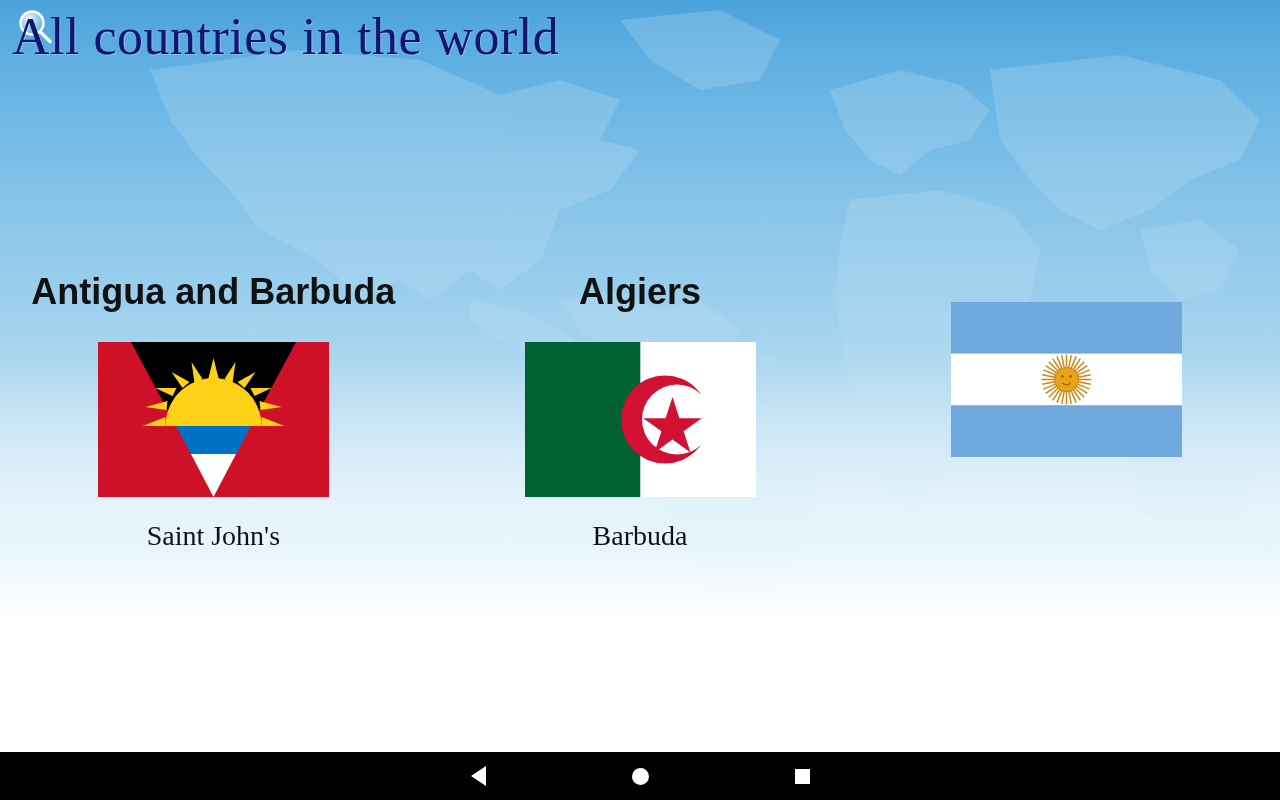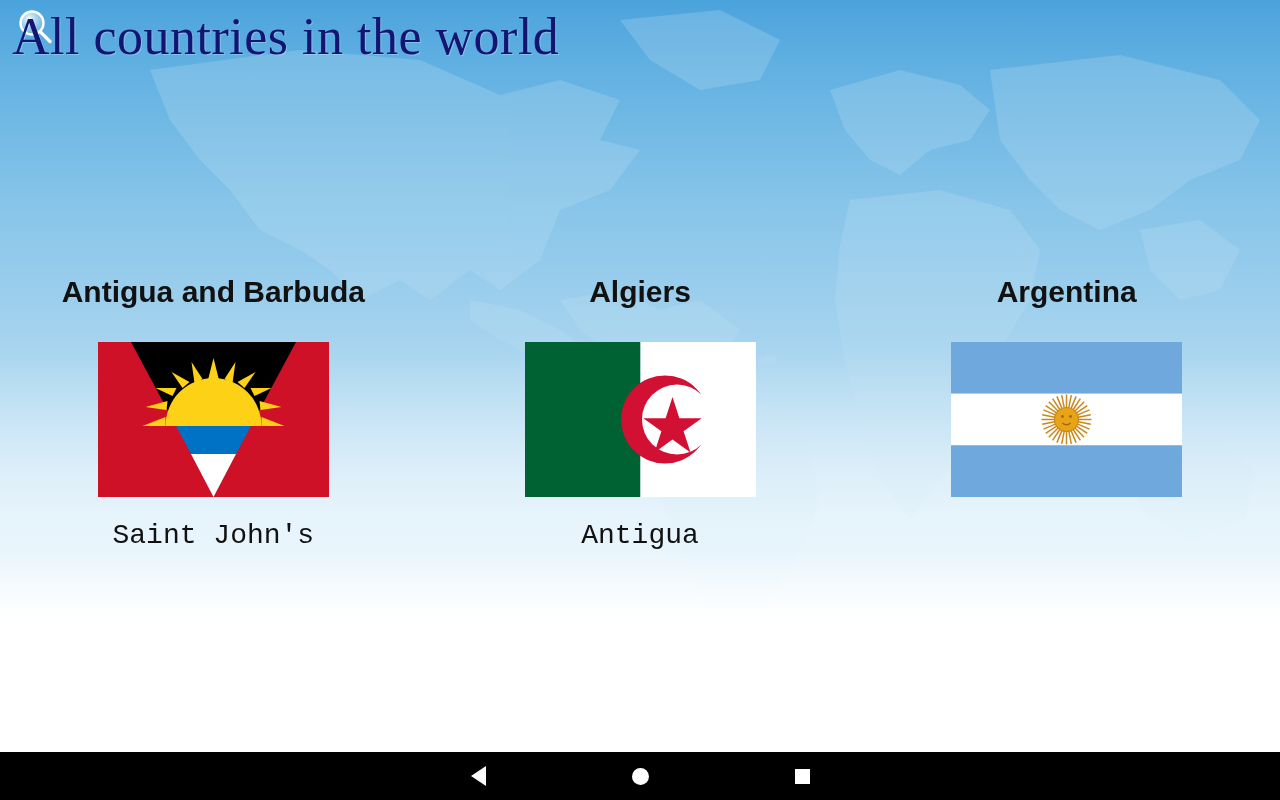--- a/index.html
+++ b/index.html
@@ -102,21 +102,21 @@
     flex: 1 1 0;
     display: flex;
     flex-direction: column;
     align-items: center;
     cursor: pointer;
   }
 
   .country-name {
     font-family: "Liberation Sans", sans-serif;
     font-weight: bold;
-    font-size: 30px;
+    font-size: 36px;
     line-height: 40px;
     color: #111111;
     text-align: center;
     white-space: nowrap;
   }
 
   .flag-wrap {
     margin-top: 30px;
     width: 231px;
     height: 155px;
@@ -124,21 +124,21 @@
   }
 
   .flag-wrap svg {
     display: block;
     width: 231px;
     height: 155px;
   }
 
   .capital-name {
     margin-top: 22px;
-    font-family: Liberation Mono, monospace;
+    font-family: Liberation Serif, serif;
     font-weight: normal;
     font-size: 28px;
     line-height: 34px;
     color: #111111;
     text-align: left;
     white-space: nowrap;
   }
 
   
   .navbar {
@@ -302,25 +302,24 @@
           </g>
 
           <clipPath id="leftHalf">
               <rect x="0" y="0" width="115.5" height="155"></rect>
             </clipPath>
           <circle cx="152" cy="77.5" r="35" fill="#006233" clip-path="url(#leftHalf)"></circle>
 
           <polygon fill="#D21034" points="147.5,55 154.4,76.2 176.7,76.2 158.6,89.3 165.5,110.5 147.5,97.4 129.5,110.5 136.4,89.3 118.3,76.2 140.6,76.2"></polygon>
         </svg>
       </div>
-      <div class="capital-name">Antigua</div>
+      <div class="capital-name">Barbuda</div>
     </div>
 
     <div class="country-card">
-      <div class="country-name">Argentina</div>
       <div class="flag-wrap">
         <svg viewBox="0 0 231 155" aria-hidden="true">
           <rect x="0" y="0" width="231" height="51.7" fill="#6FA8DC"></rect>
           <rect x="0" y="51.7" width="231" height="51.6" fill="#FFFFFF"></rect>
           <rect x="0" y="103.3" width="231" height="51.7" fill="#6FA8DC"></rect>
 
           <g transform="translate(115.5,77.5)">
             <g stroke="#C9881E" stroke-width="1.5">
               <line x1="0" y1="-12" x2="0" y2="-25"></line>
               <line x1="4.6" y1="-11.1" x2="9.6" y2="-23.1"></line>

